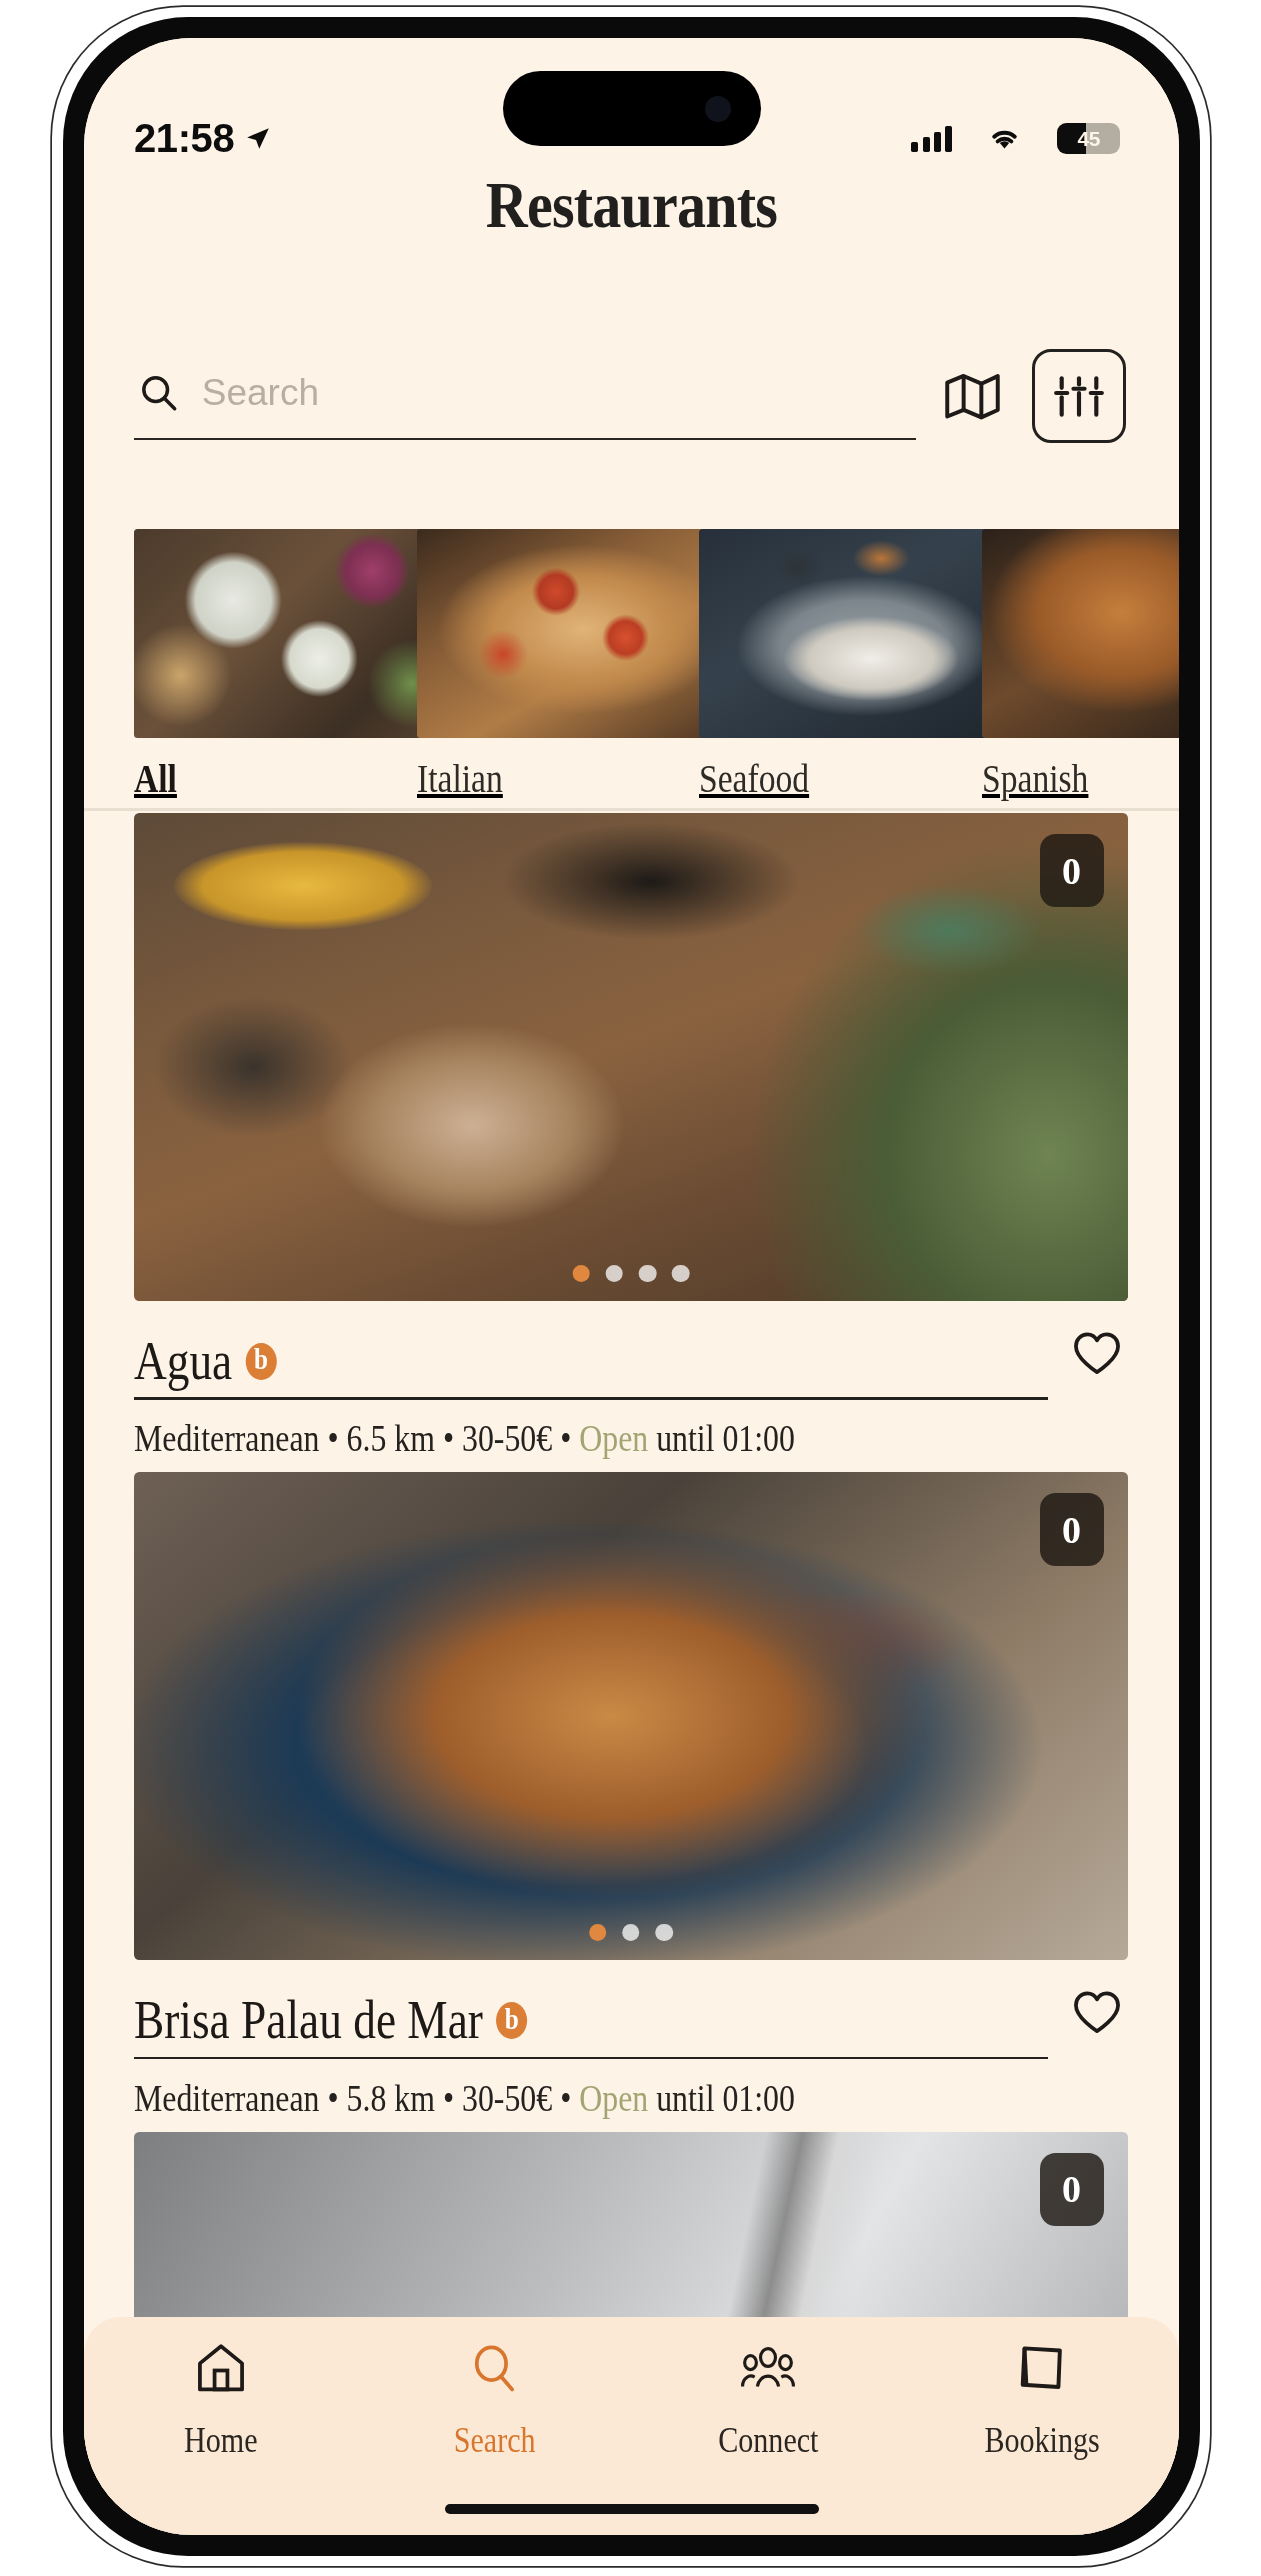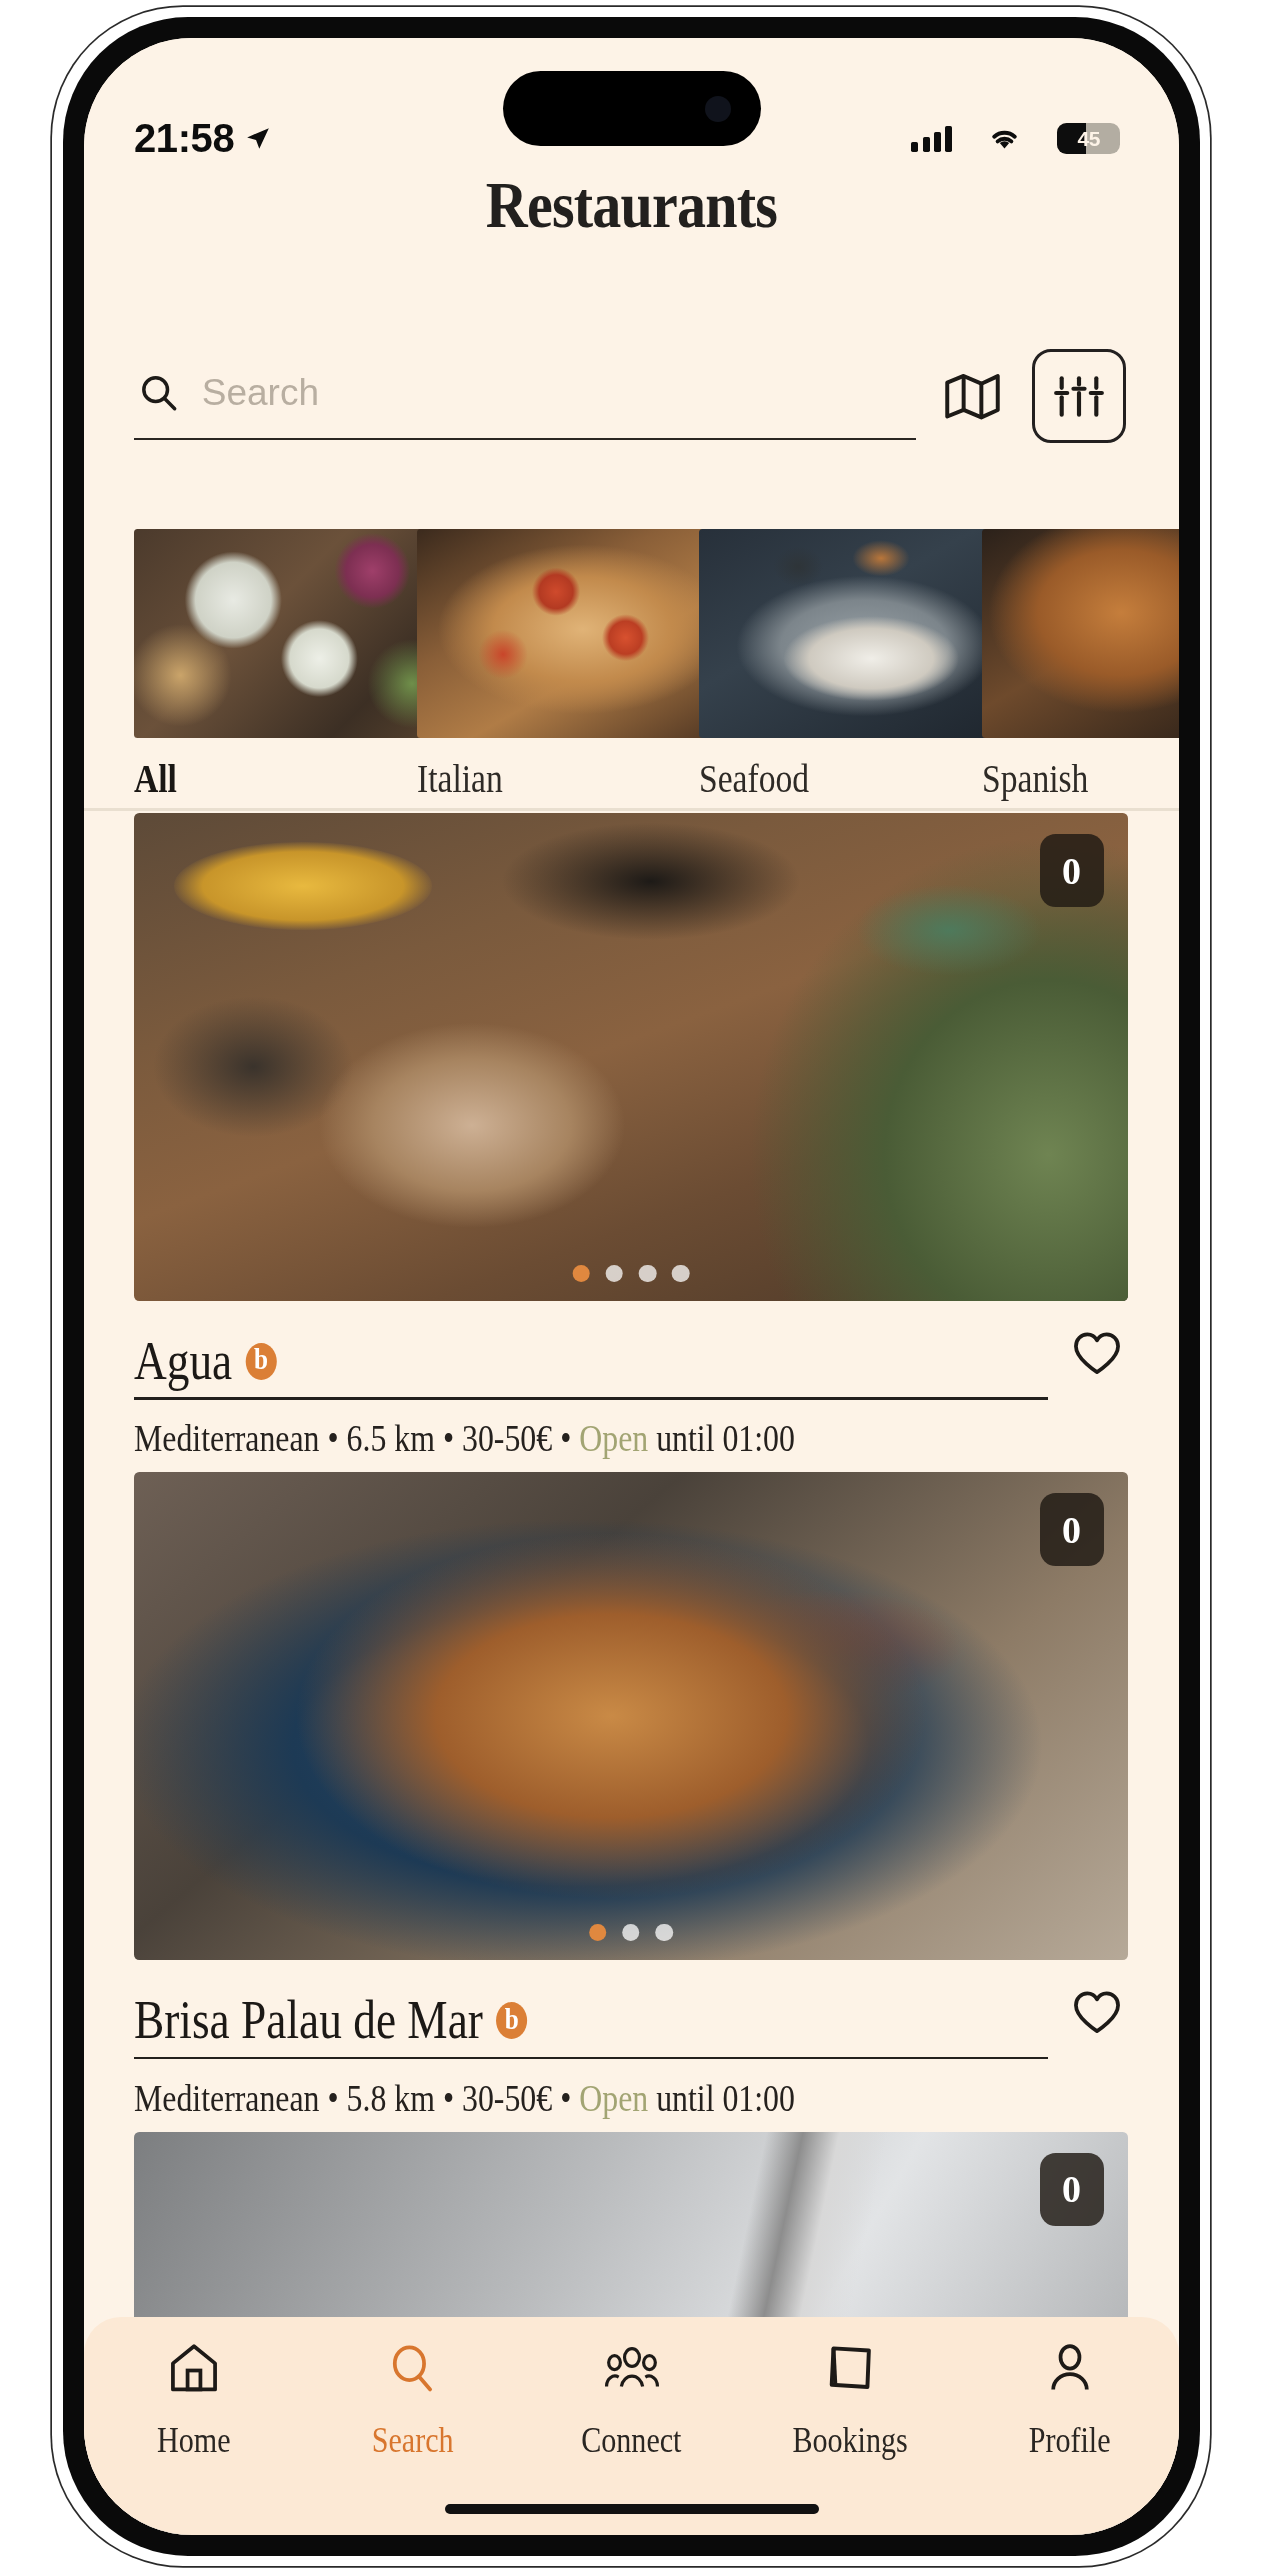--- a/index.html
+++ b/index.html
@@ -104,21 +104,21 @@
     display:flex; align-items:center; justify-content:center; margin-left:3.5px;
   }
   .filter-icon{ width:50px; height:45px; }
 
   
   .cat-strip{
     position:absolute; left:0; top:491px; width:100%; height:279px;
     overflow:hidden;
   }
   .cat-track{ display:flex; gap:15.7px; padding-left:50px; }
-  .cat{ flex:none; width:267px; }
+  .cat{ flex:none; width:267px;text-decoration:underline; }
   .cat-thumb{
     width:331px; height:209px; border-radius:3.5px; overflow:hidden; position:relative;
   }
   .cat-label{
     margin-top:17.4px; font-family:"Liberation Serif", serif;
     font-size:40px; color:#2e2a26; transform:scaleX(0.84); transform-origin:left center;
     font-weight:400;
   }
   .cat.active .cat-label{ font-weight:700; color:#1a1714; }
   .cat .underline{ height:6.1px; width:0; background:#D8762E; margin-top:14px; border-radius:1.7px; }
@@ -459,27 +459,20 @@
         </div>
 
         <div class="nav-item">
           <svg class="nav-ico" viewBox="0 0 30 28">
             <path d="M5.2 3 L25 4.2 L24.2 24.6 L4.2 23.4 Z" fill="none" stroke="#1d1a17" stroke-width="2.2" stroke-linejoin="round"></path>
             <path d="M5.2 3 L6.2 22.8" fill="none" stroke="#1d1a17" stroke-width="2.2"></path>
           </svg>
           <span class="nav-label">Bookings</span>
         </div>
 
-        <div class="nav-item">
-          <svg class="nav-ico" viewBox="0 0 30 28">
-            <ellipse cx="15" cy="8" rx="5.3" ry="6.3" fill="none" stroke="#1d1a17" stroke-width="2.1"></ellipse>
-            <path d="M5.6 26 a9.4 8.6 0 0 1 18.8 0" fill="none" stroke="#1d1a17" stroke-width="2.1"></path>
-          </svg>
-          <span class="nav-label">Profile</span>
-        </div>
 
         <div class="home-indicator"></div>
       </div>
 
     </div>
   </div>
 </div>
 
 
 </body></html>

